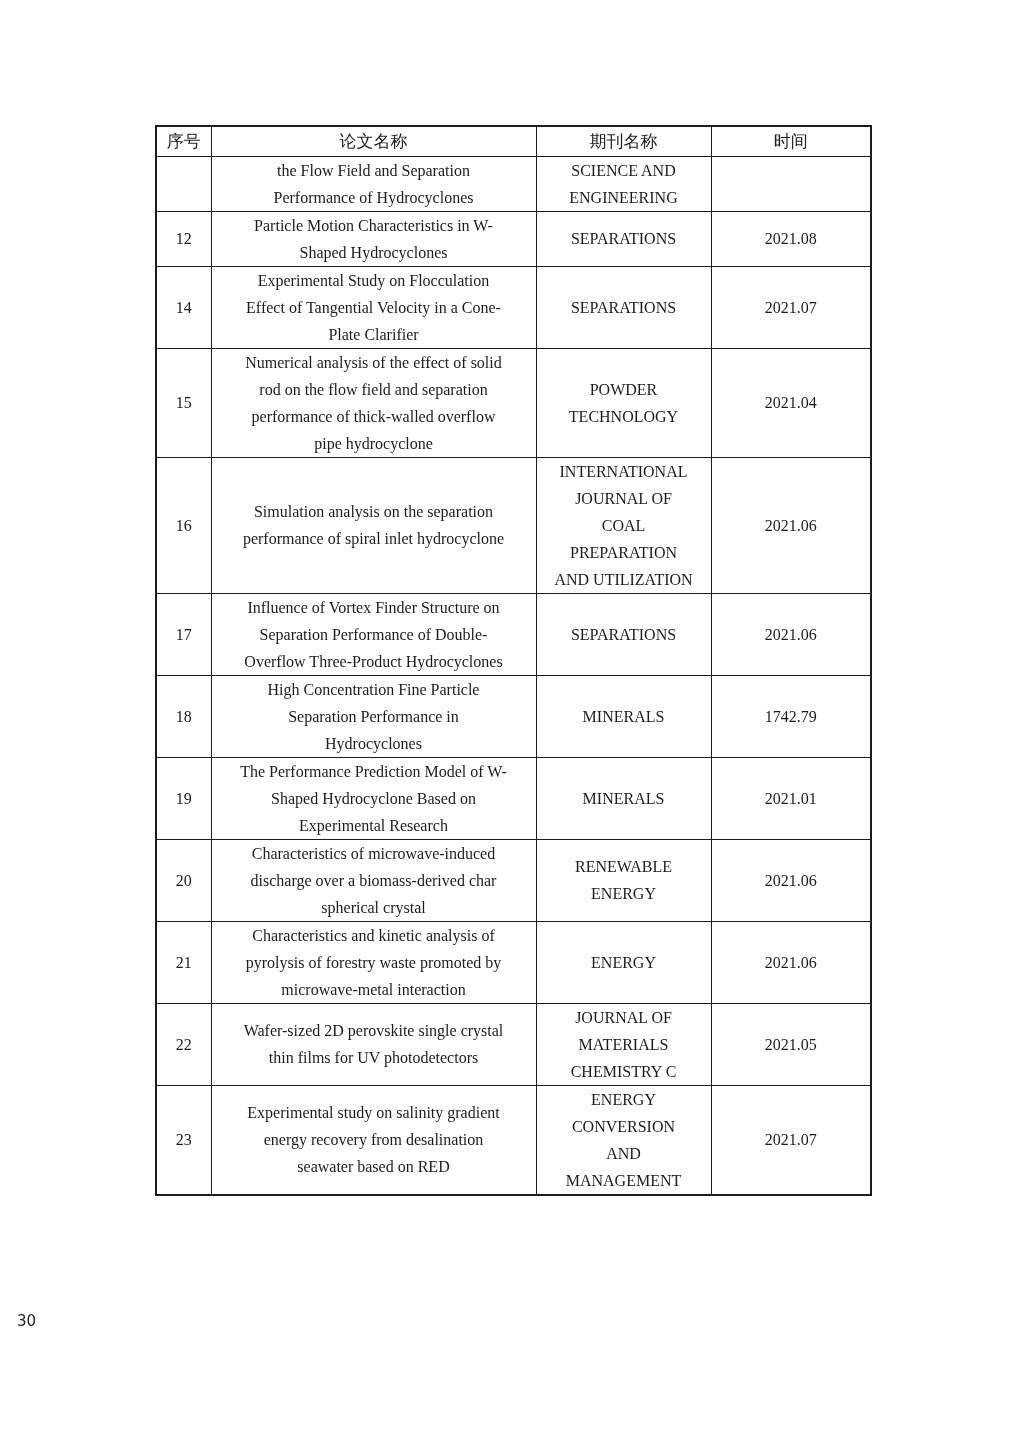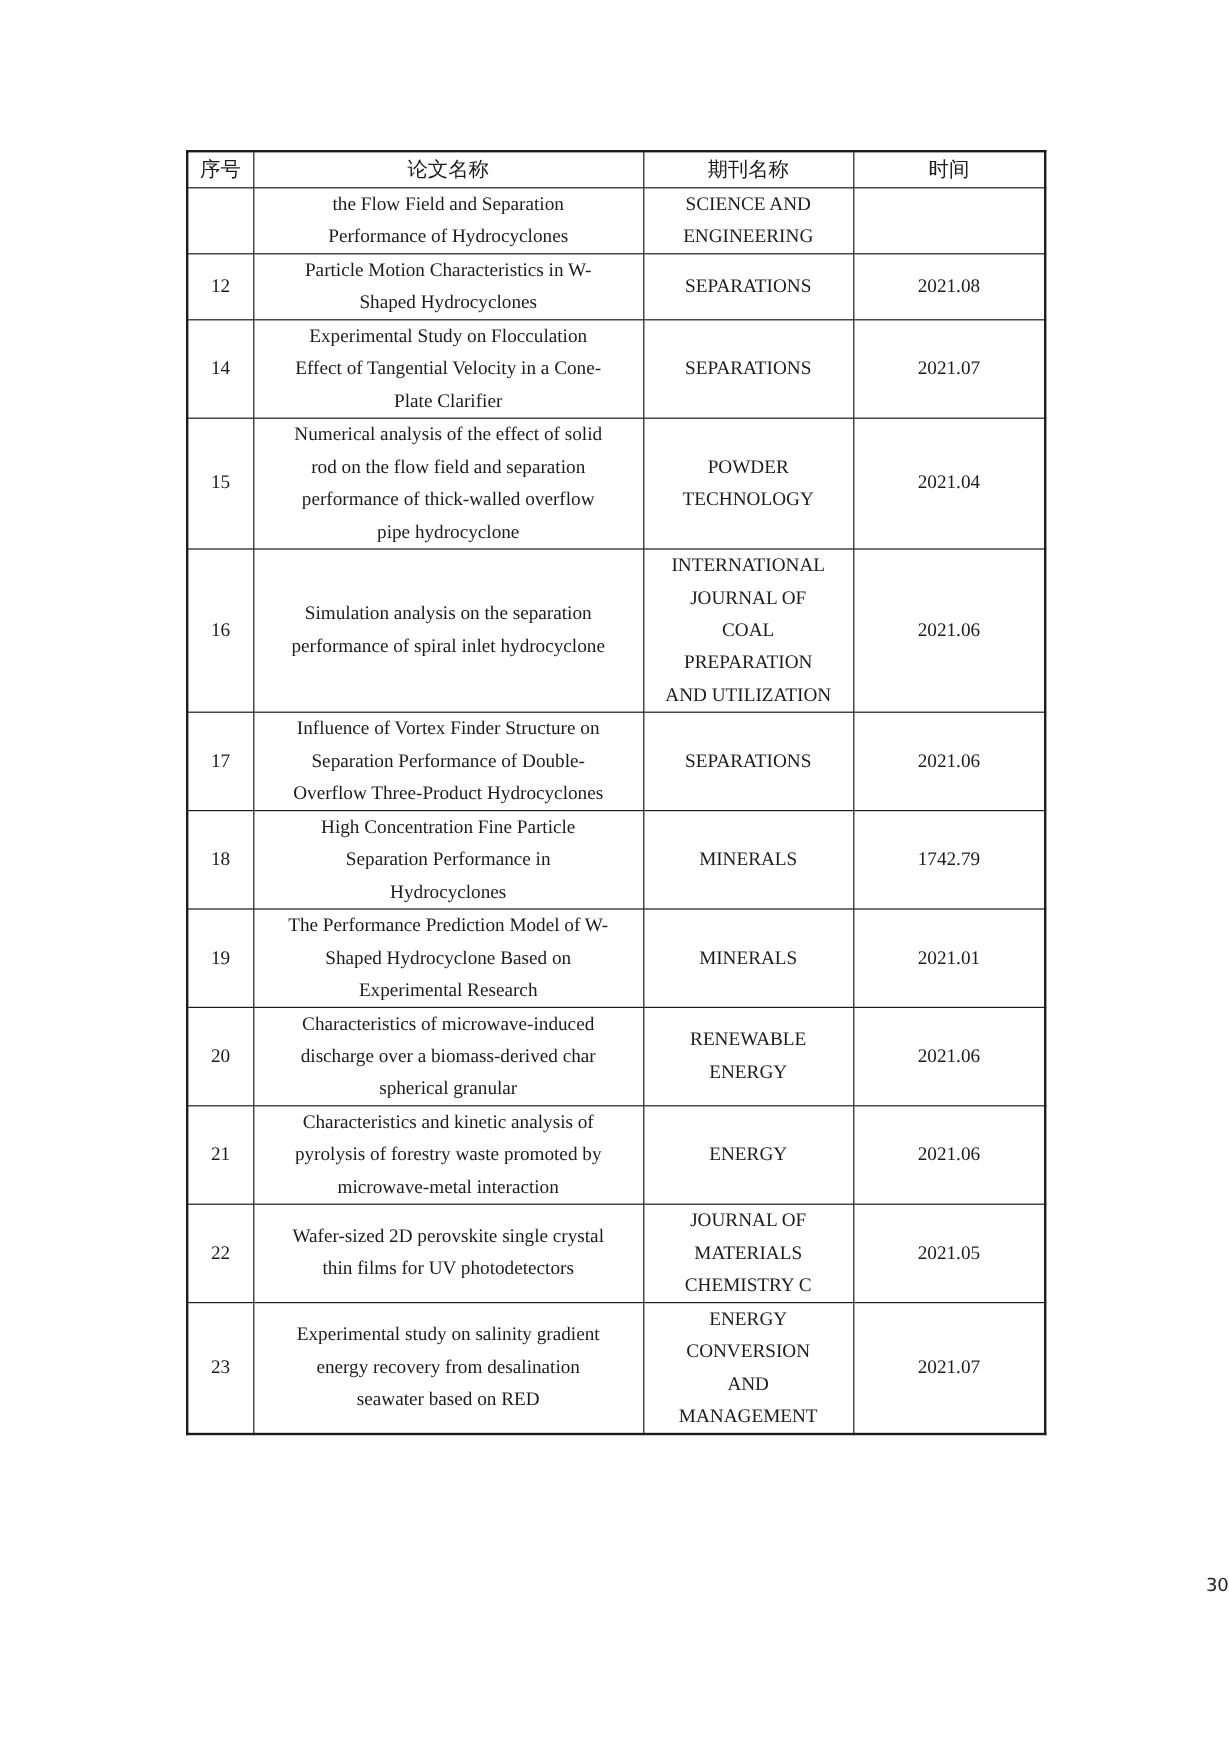--- a/index.html
+++ b/index.html
@@ -41,24 +41,25 @@
     white-space: pre-line;
   }
   .col-no, .col-journal, .col-date { text-align: center; }
   .col-title { text-align: left; padding: 0 10px; }
   .col-journal { padding: 0 4px; }
   .page-number {
     position: absolute;
     top: 1312px;
     left: 0;
     width: 100%;
-    text-align: right;
+    text-align: left;
     font-family: "DejaVu Sans", "Liberation Sans", sans-serif;
     font-size: 15px;
     color: #222222;
+    padding-left: 17px;
   }
 </style>
 </head>
 <body>
 
 <div class="page">
 
   <table class="papers-table">
     <colgroup>
       <col style="width:55px">
@@ -140,21 +141,21 @@
           <td class="col-title">The Performance Prediction Model of W-
 Shaped Hydrocyclone Based on
 Experimental Research</td>
           <td class="col-journal">MINERALS</td>
           <td class="col-date">2021.01</td>
         </tr>
         <tr>
           <td class="col-no">20</td>
           <td class="col-title">Characteristics of microwave-induced
 discharge over a biomass-derived char
-spherical granular</td>
+spherical crystal</td>
           <td class="col-journal">RENEWABLE
 ENERGY</td>
           <td class="col-date">2021.06</td>
         </tr>
         <tr>
           <td class="col-no">21</td>
           <td class="col-title">Characteristics and kinetic analysis of
 pyrolysis of forestry waste promoted by
 microwave-metal interaction</td>
           <td class="col-journal">ENERGY</td>

